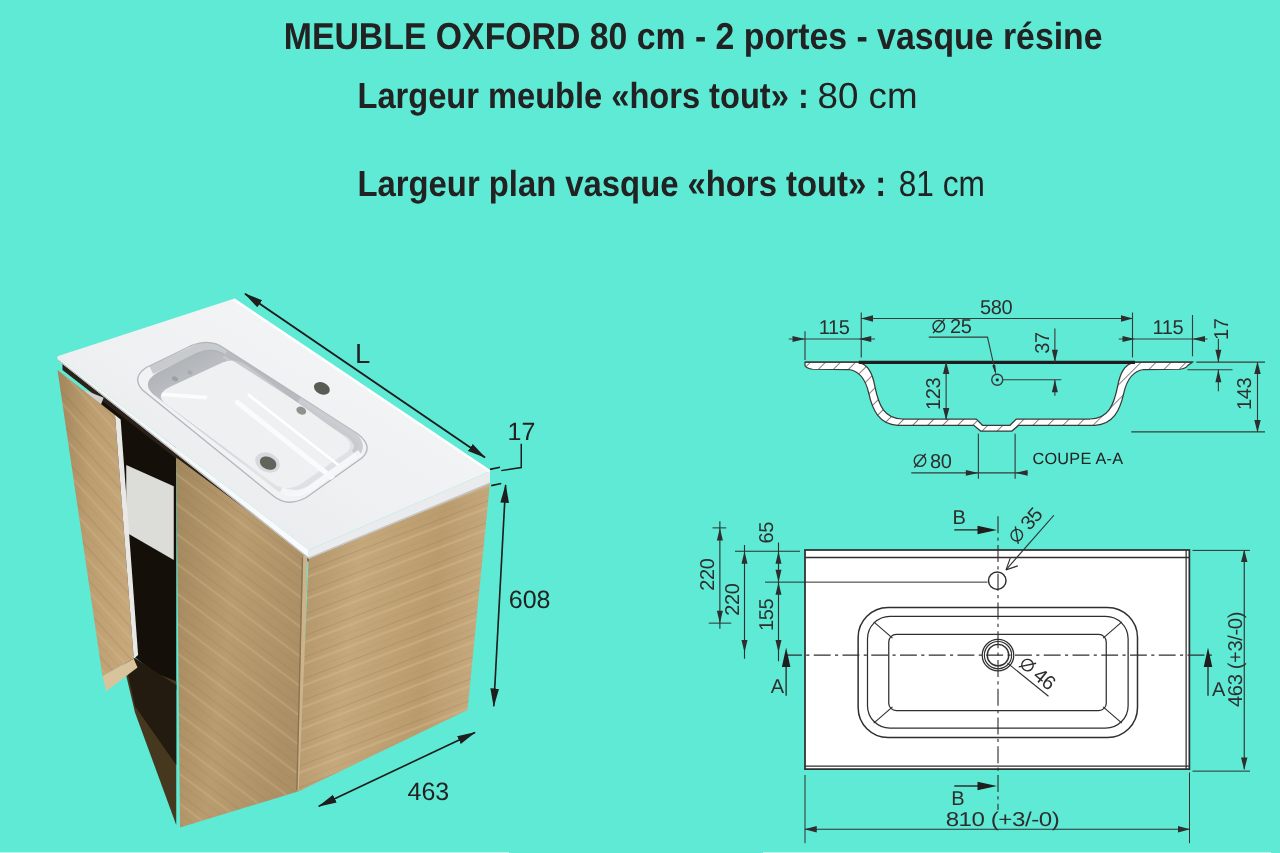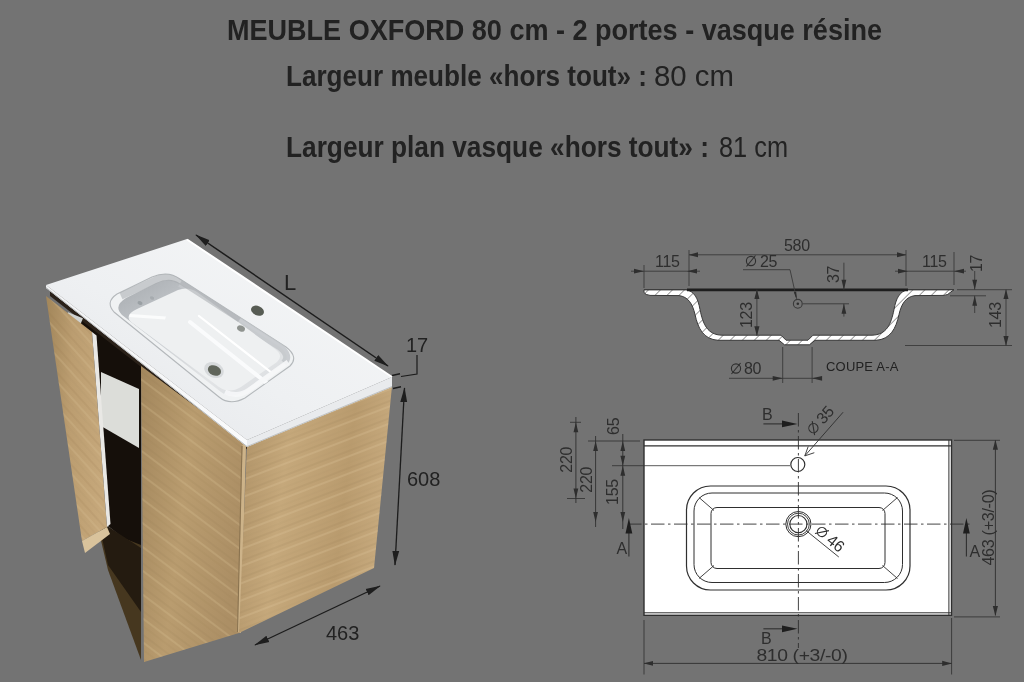--- a/index.html
+++ b/index.html
@@ -1,16 +1,16 @@
 <!DOCTYPE html>
 <html><head>
 <meta charset="utf-8">
 <style>
   html,body{margin:0;padding:0;background:#ffffff;}
-  #page{position:relative;width:1024px;height:682px;background:#737373;overflow:hidden;
+  #page{position:relative;width:1024px;height:682px;background:#5eead4;overflow:hidden;
         font-family:"Liberation Sans", sans-serif;}
   svg{position:absolute;left:0;top:0;}
   text{font-family:"Liberation Sans", sans-serif;fill:#222;}
   .dim{font-size:16px;letter-spacing:-0.3px;fill:#2e2e2e;}
 </style>
 </head>
 <body>
 <div id="page">
 <svg width="1024" height="682" viewBox="0 0 1024 682">
 <defs>

